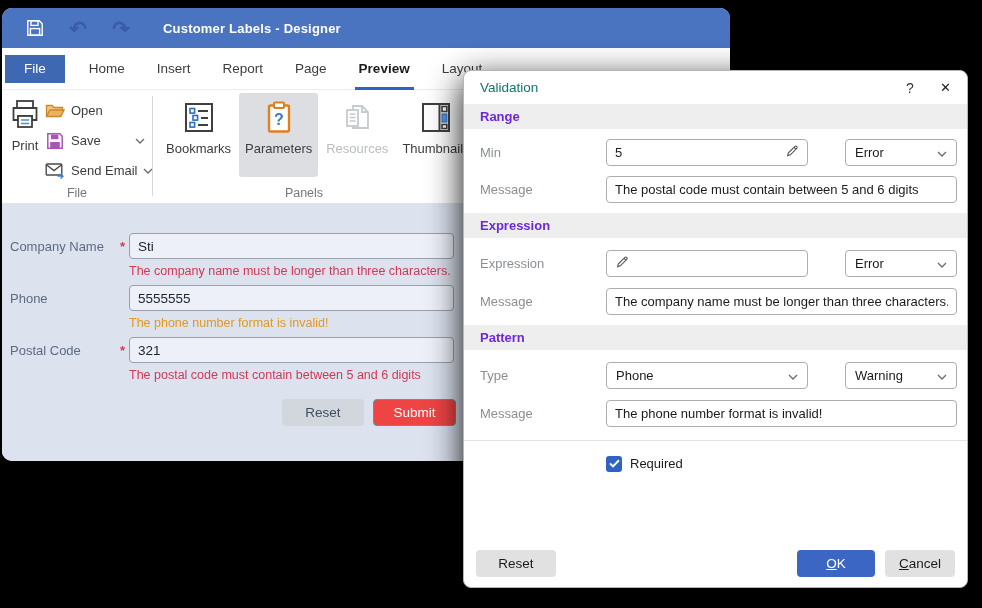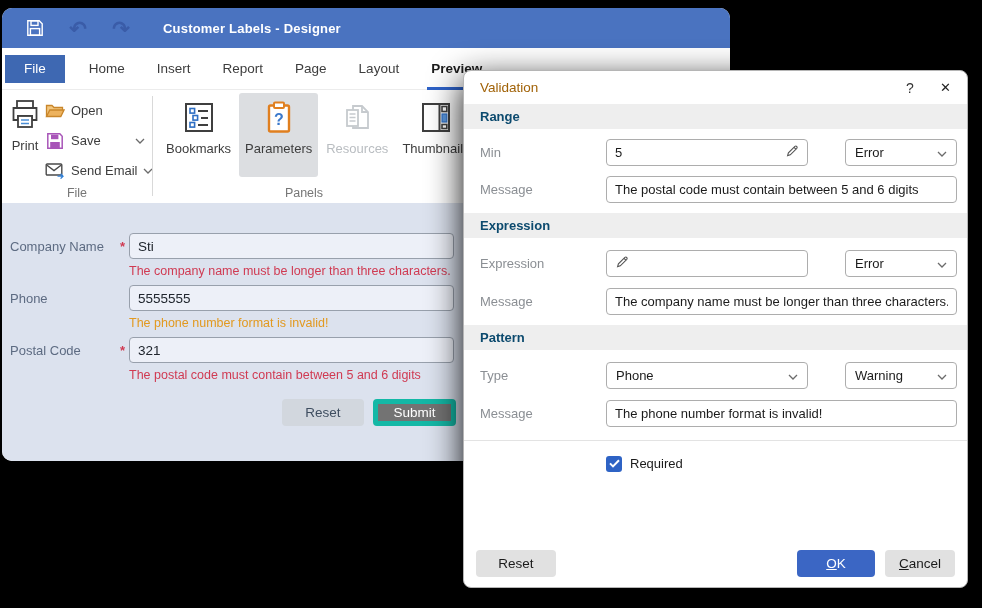--- a/index.html
+++ b/index.html
@@ -78,38 +78,38 @@
   .f-msg { margin-left:119px; font-size:12.5px; margin-top:5px; height:13px; }
   .f-msg.error { color:#d03a52; }
   .f-msg.warning { color:#e2991f; }
   .f-btnrow { display:flex; margin-top:18px; margin-left:272px; }
   .btn {
     height:27px; border:none; border-radius:4px; font-size:13.5px; cursor:pointer;
     font-family:"Liberation Sans", sans-serif; display:flex; align-items:center; justify-content:center;
   }
   .btn.gray { background:#d2d7de; color:#3f4e60; }
   .f-reset { width:82px; }
-  .f-submit { width:83px; background:#737373; color:#fff; margin-left:9px; border:5px solid #14b8a6; }
+  .f-submit { width:83px; background:#ef4444; color:#fff; margin-left:9px; border:1px solid #14b8a6; }
 
   
   .dialog {
     position:absolute; left:463px; top:70px; width:505px; height:518px;
     background:#fff; border-radius:8px; border:1px solid #b5b5b5;
     box-shadow:0 10px 34px rgba(0,0,0,.95);
     display:flex; flex-direction:column; overflow:hidden;
   }
   .dlg-header { height:33px; display:flex; align-items:center; padding:0 16px; flex:none; }
-  .dlg-title { font-size:13.5px; color:#a16207; }
+  .dlg-title { font-size:13.5px; color:#0f766e; }
   .dlg-hbtns { margin-left:auto; display:flex; align-items:center; }
   .dlg-help { font-size:14px; color:#333; width:30px; text-align:center; cursor:pointer; }
   .dlg-close { font-size:13px; color:#222; width:26px; text-align:right; cursor:pointer; }
 
   .dlg-band {
     height:25px; background:#eeeeee; display:flex; align-items:center;
-    padding:0 16px; font-size:13px; font-weight:bold; color:#0c4a6e; flex:none;
+    padding:0 16px; font-size:13px; font-weight:bold; color:#6d28d9; flex:none;
   }
   .dlg-row { display:flex; align-items:center; padding:0 10px 0 16px; height:27px; flex:none;justify-content:space-between; }
   .dlg-label { width:126px; font-size:13px; color:#8b8f94; flex:none; }
   .editor {
     width:202px; height:27px; border:1px solid #adadad; border-radius:4px; background:#fff;
     display:flex; align-items:center; padding:0 8px;
   }
   .editor input {
     border:none; outline:none; flex:1; font-size:13px; color:#1b1b1b; min-width:0;
     font-family:"Liberation Sans", sans-serif; background:transparent;
@@ -160,22 +160,22 @@
       <span class="tb-icon undo-redo">↷</span>
       <span class="tb-title">Customer Labels - Designer</span>
     </div>
 
     <div class="tabrow">
       <span class="tab file-tab">File</span>
       <span class="tab">Home</span>
       <span class="tab">Insert</span>
       <span class="tab">Report</span>
       <span class="tab">Page</span>
+      <span class="tab active-tab">Preview</span>
       <span class="tab">Layout</span>
-      <span class="tab active-tab">Preview</span>
     </div>
 
     <div class="ribbon">
 
       <div class="file-group">
         <div class="big-btn">
           <span>
             <svg width="34" height="33" viewBox="0 0 34 33">
               <rect x="9" y="3" width="16" height="7" fill="none" stroke="#3f3f3f" stroke-width="1.8"></rect>
               <path d="M5.5 10 h23 v12 h-4.5 v-4 h-14 v4 H5.5 z" fill="none" stroke="#3f3f3f" stroke-width="1.8"></path>

